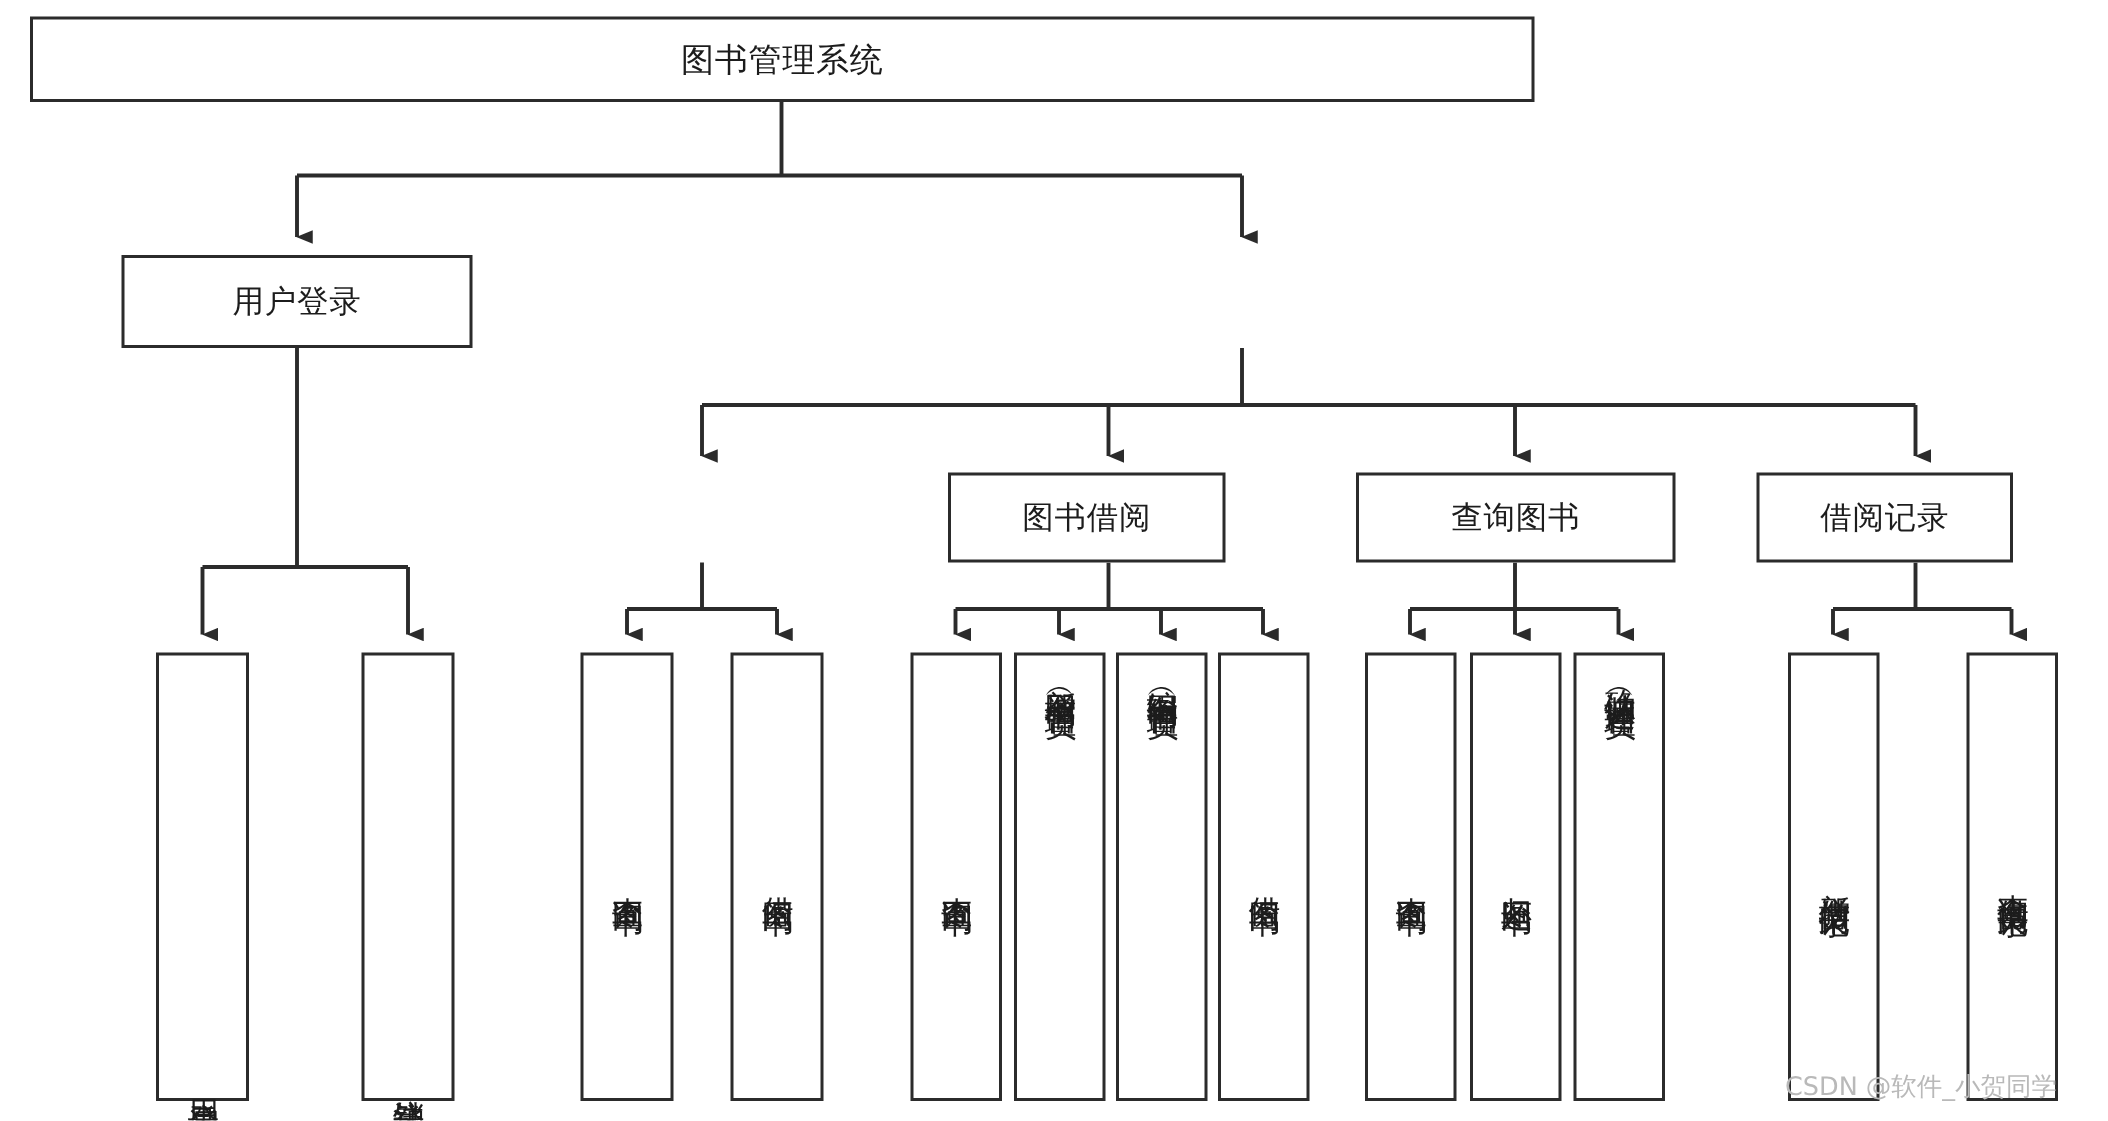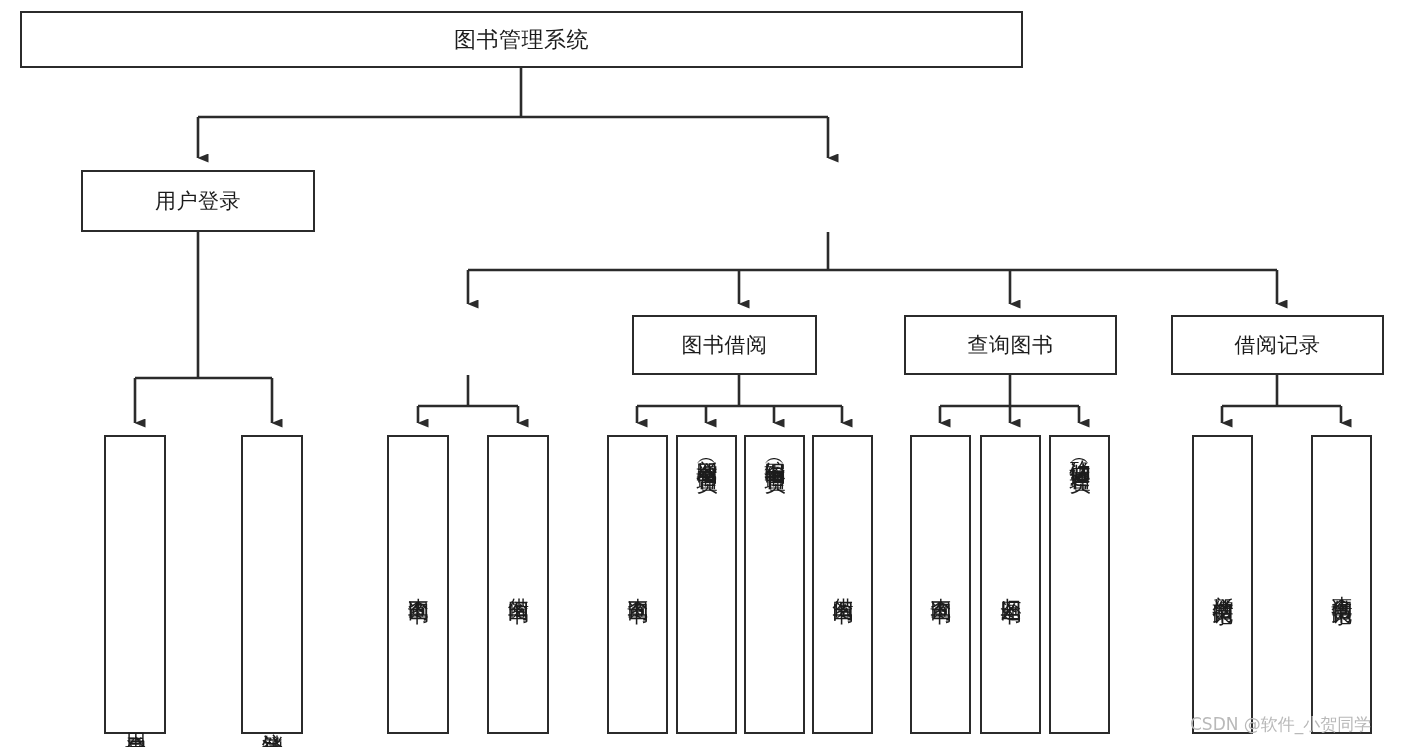--- a/index.html
+++ b/index.html
@@ -144,21 +144,21 @@
   <div class="node horiz" style="left:81px; top:170px; width:234px; height:62px;">
     <span class="label">用户登录</span>
   </div>
 
   <div class="node horiz" style="left:632px; top:315px; width:185px; height:60px;">
     <span class="label">图书借阅</span>
   </div>
   <div class="node horiz" style="left:904px; top:315px; width:213px; height:60px;">
     <span class="label">查询图书</span>
   </div>
-  <div class="node horiz" style="left:1171px; top:315px; width:213px; height:60px;">
+  <div class="node horiz" style="left:1171px; top:315px; width:171px; height:60px;">
     <span class="label">借阅记录</span>
   </div>
 
   <div class="node vert bottomed" style="left:104px; top:435px; width:62px; height:299px;">
     <span class="label">用户登录</span>
   </div>
   <div class="node vert bottomed" style="left:241px; top:435px; width:62px; height:299px;">
     <span class="label">注销登录</span>
   </div>
 

